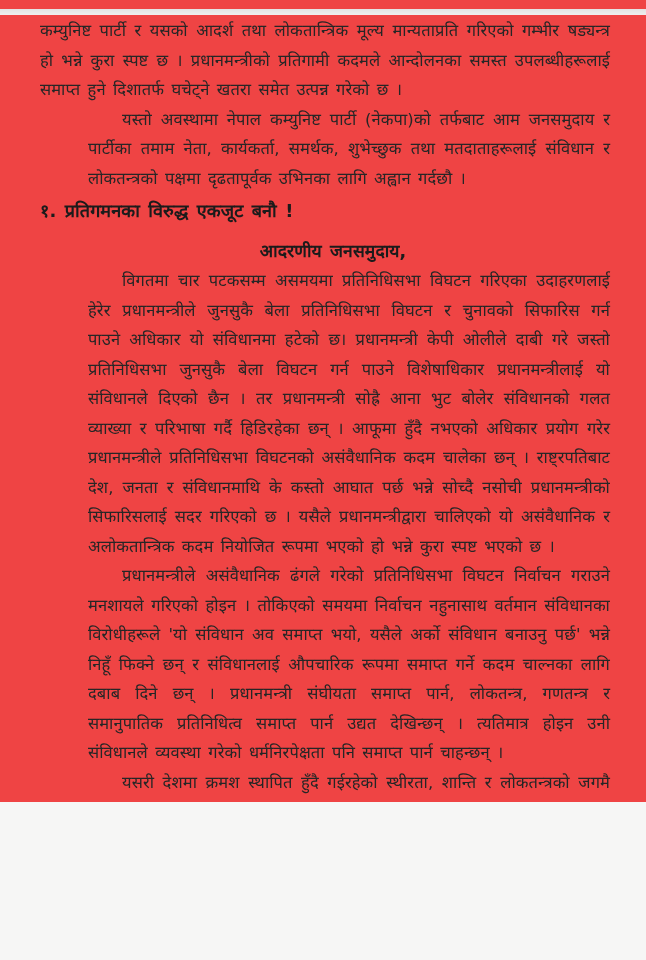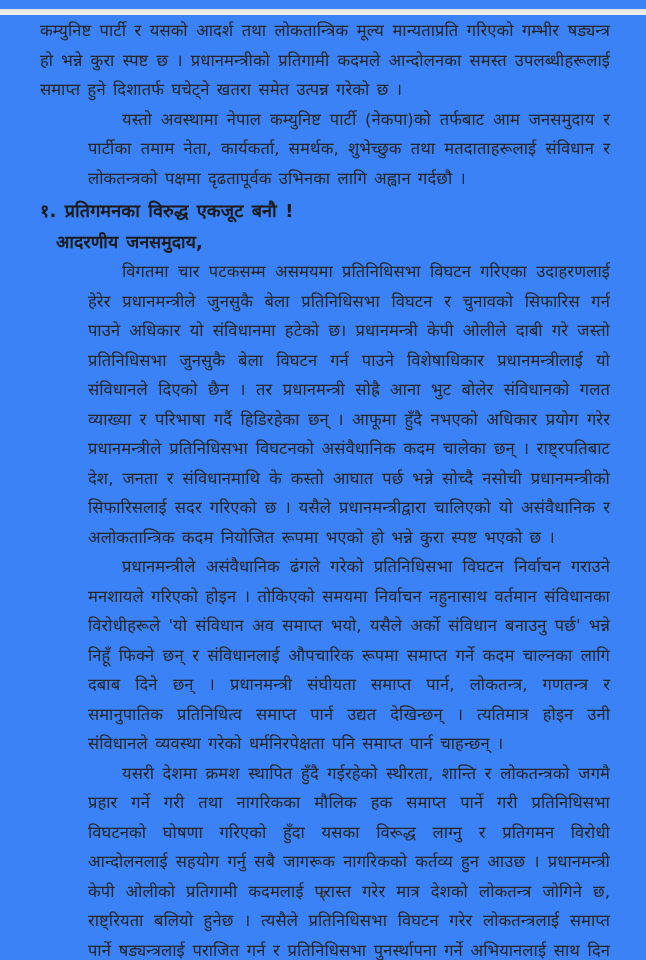--- a/index.html
+++ b/index.html
@@ -4,22 +4,22 @@
 <style>
   html, body {
     margin: 0;
     padding: 0;
     background: #f6f6f5;
     font-family: "DejaVu Sans", "Liberation Sans", sans-serif;
   }
   .page {
     position: relative;
     width: 646px;
-    height: 960px;
-    background: #3b82f6;
+    height: 802px;
+    background: #ef4444;
     overflow: hidden;
     box-sizing: border-box;
   }
   .scan-edge {
     position: absolute;
     top: 9px;
     left: 0;
     width: 100%;
     height: 6px;
     background: linear-gradient(to bottom, #e3e3e2, #efefee);
@@ -36,29 +36,29 @@
     letter-spacing: 0.1px;
     word-spacing: 2px;
   }
   p { margin: 0; }
   p.indent { text-indent: 34px; margin-left: 48px; }
   .heading {
     font-weight: bold;
     color: #1b1b1b;
     font-size: 18px;
     margin-top: 3px;
-    margin-bottom: 2px;
+    margin-bottom: 11px;
     text-align: left;
   }
   .salutation {
     font-weight: bold;
     color: #1b1b1b;
     font-size: 17.5px;
     padding-left: 16px;
-    text-align: left;
+    text-align: center;
   }
   .page-number {
     position: absolute;
     top: 884px;
     left: 0;
     width: 100%;
     text-align: center;
     color: #3a3a3a;
     font-size: 16px;
   }

